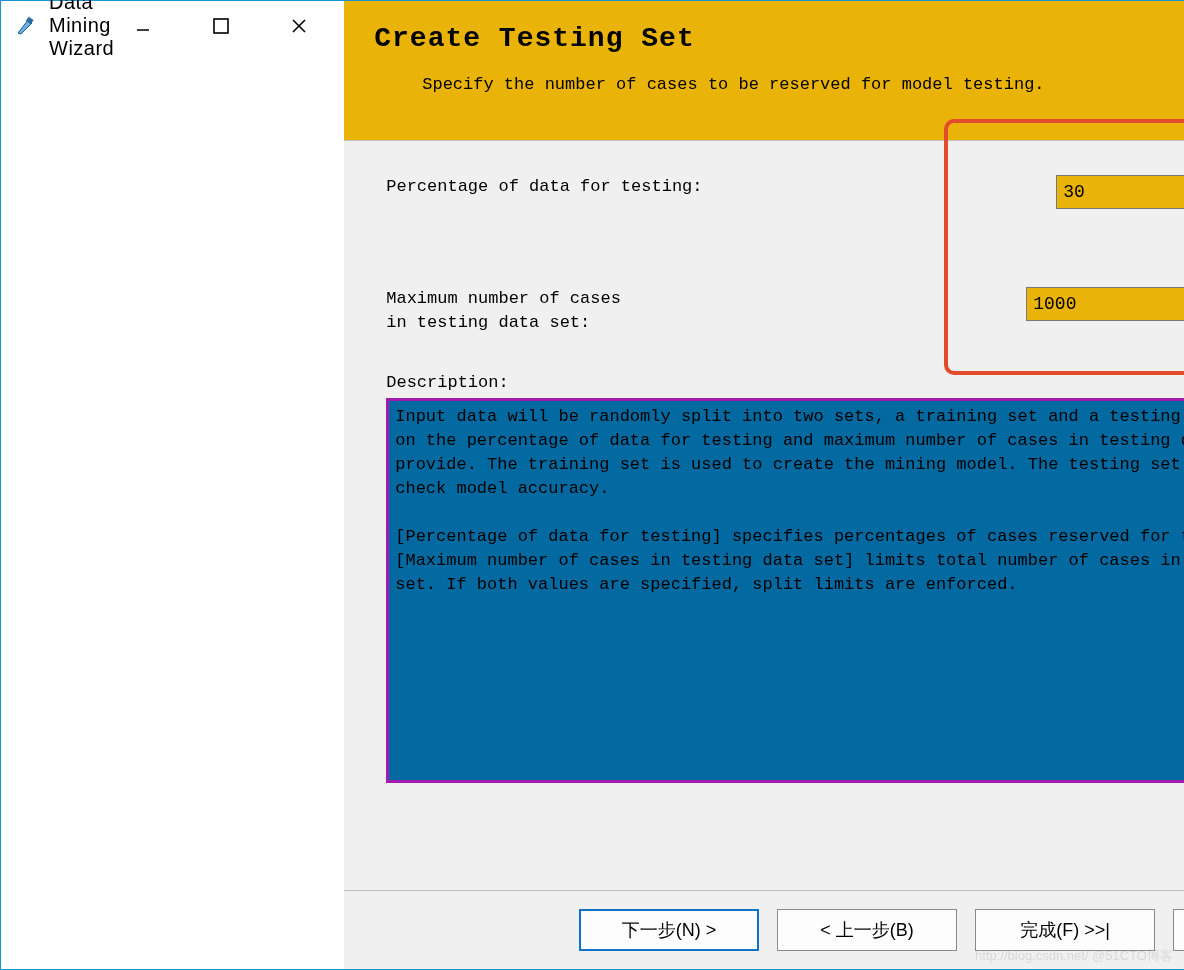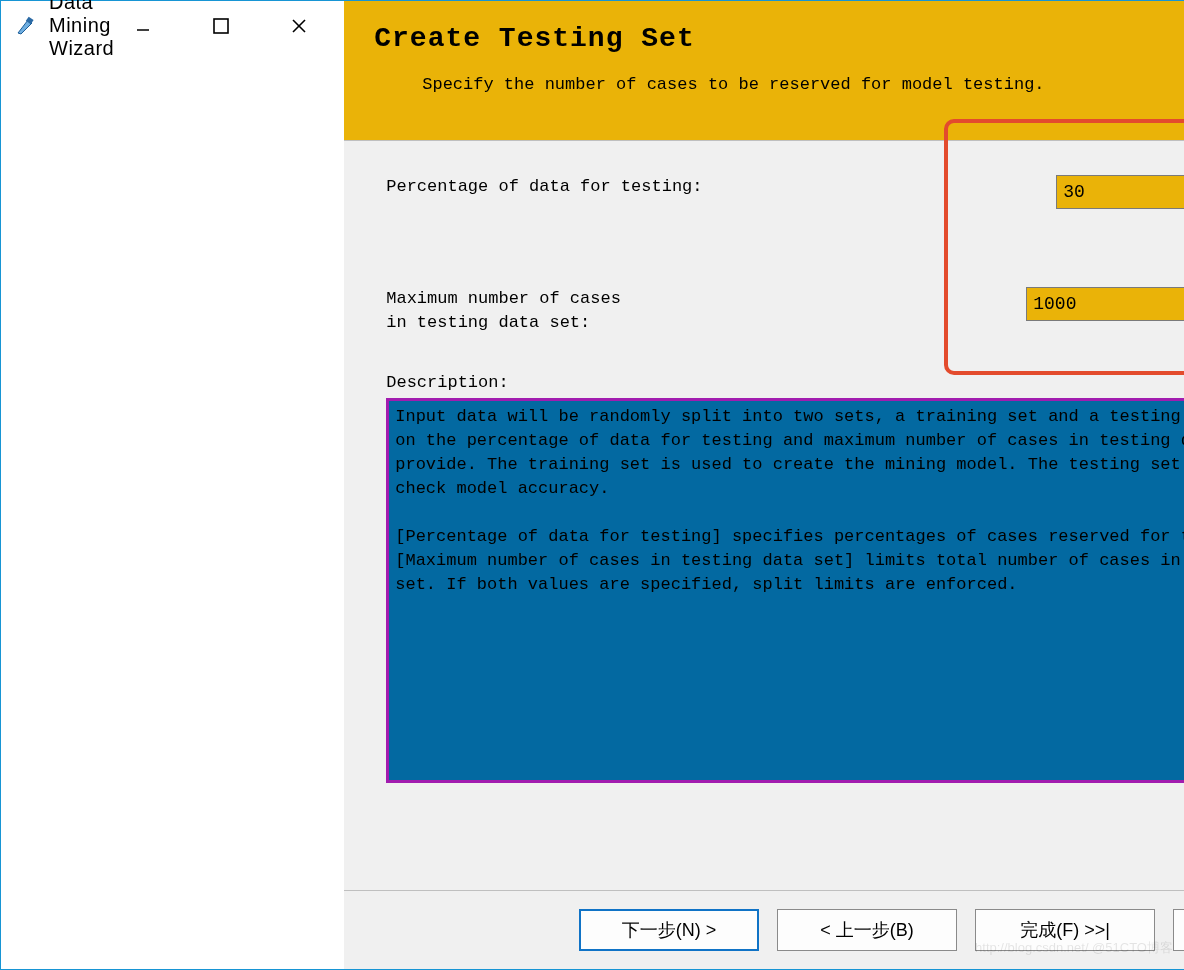--- a/index.html
+++ b/index.html
@@ -192,21 +192,21 @@
     font-family: "SimSun","Microsoft YaHei",sans-serif;
     font-size: 18px;
     cursor: pointer;
     padding: 0 16px;
   }
   .wizbtn.default {
     border: 2px solid #1073c6;
   }
   .watermark {
     position: absolute;
-    right: 10px; bottom: 12px;
+    right: 10px; bottom: 4px;
     font-family: sans-serif;
     font-size: 13px;
     color: rgba(0,0,0,.10);
     pointer-events:none;
   }
 </style>
 </head>
 <body>
 
 <div class="window">

